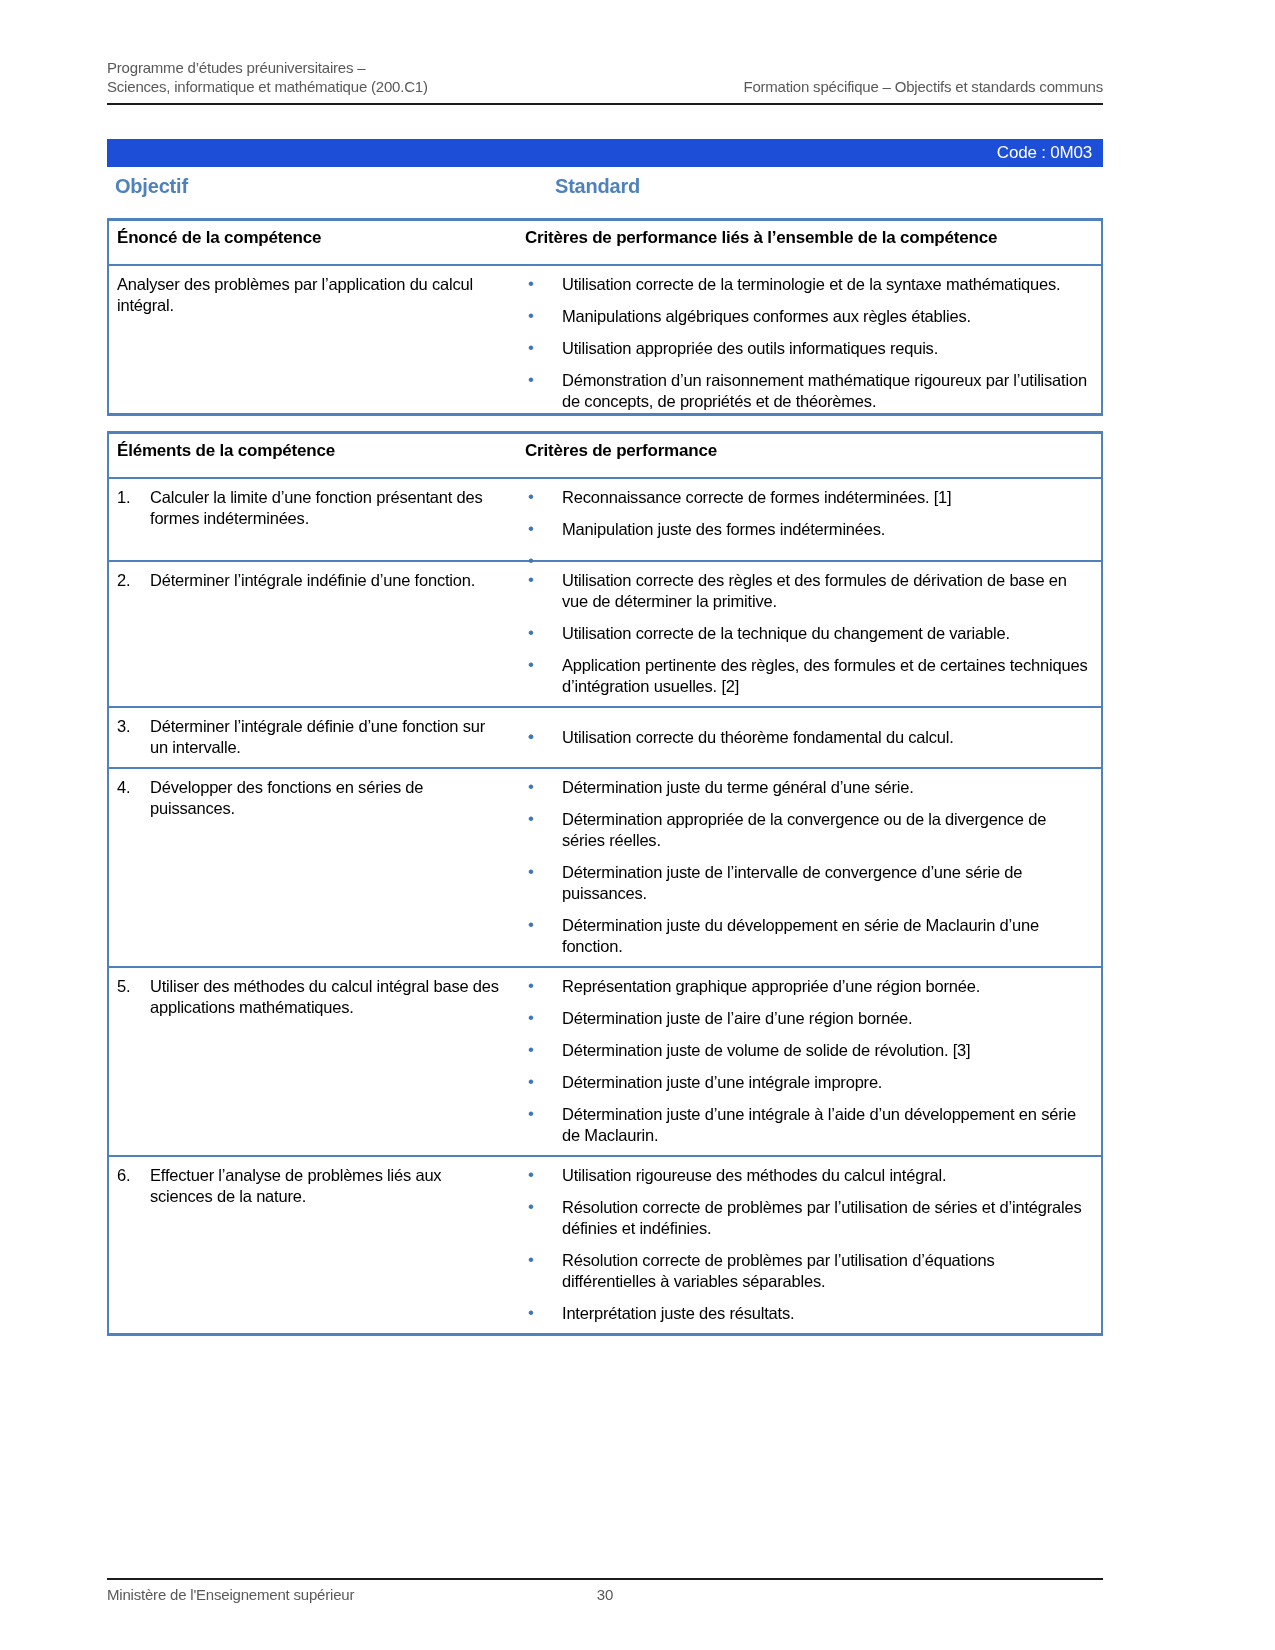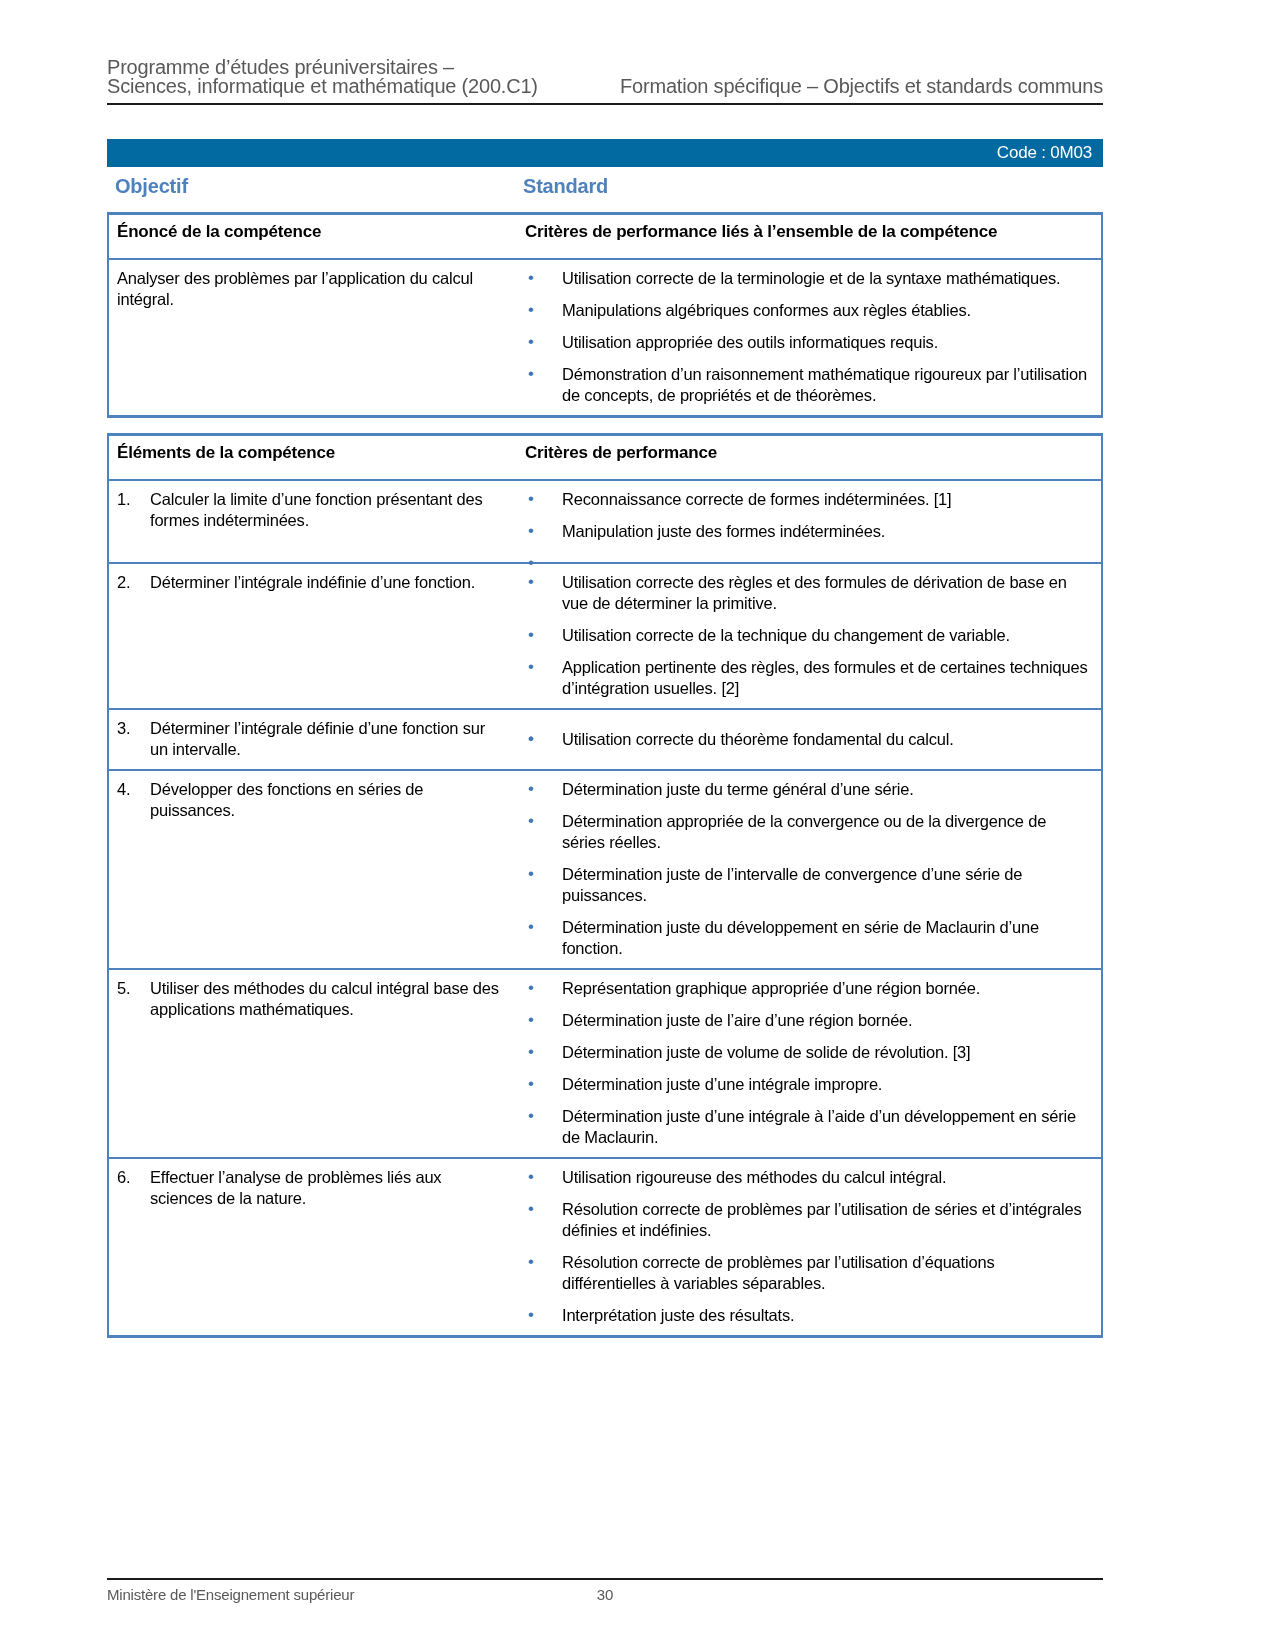--- a/index.html
+++ b/index.html
@@ -7,49 +7,49 @@
     width:1275px;height:1650px;position:relative;background:#ffffff;
     font-family:"Liberation Sans",sans-serif;color:#000;
     -webkit-font-smoothing:antialiased;
   }
   .content{position:absolute;left:107px;top:0;width:996px;}
 
   
   .page-header{
     display:flex;justify-content:space-between;align-items:flex-end;
     padding-top:58px;padding-bottom:7px;border-bottom:2px solid #1c1c1c;
-    font-size:20px;line-height:19px;color:#595959;letter-spacing:-0.2px;
+    font-size:15px;line-height:19px;color:#595959;letter-spacing:-0.2px;
   }
   .page-header .hdr-right{text-align:right;}
 
   
   .code-banner{
-    margin-top:34px;height:28px;line-height:28px;background:#0369a1;
+    margin-top:34px;height:28px;line-height:28px;background:#1d4ed8;
     color:#fff;text-align:right;padding-right:11px;font-size:17px;letter-spacing:-0.2px;
   }
 
   
-  .section-headings{display:flex;margin-top:8px;margin-bottom:14px;}
+  .section-headings{display:flex;margin-top:8px;margin-bottom:20px;gap:32px;}
   .section-headings .h-obj{width:416px;padding-left:8px;box-sizing:border-box;}
   .section-headings span{
     font-weight:bold;font-size:20px;color:#4F81BD;letter-spacing:-0.2px;
   }
 
   
   .comp-table{
     border:2px solid #4F81BD;border-top-width:3px;border-bottom-width:3px;
     font-size:16.5px;line-height:21px;letter-spacing:-0.2px;
   }
   .tbl-head{display:flex;border-bottom:2px solid #4F81BD;}
   .tbl-head .cell{font-weight:bold;font-size:17px;padding-top:6px;padding-bottom:16px;}
   .cell-left{width:416px;box-sizing:border-box;padding-left:8px;padding-right:22px;}
   .cell-right{flex:1;box-sizing:border-box;padding-right:10px;}
 
   .tbl-body{display:flex;}
-  .tbl-body .cell{padding-top:8px;padding-bottom:9px;}
+  .tbl-body .cell{padding-top:8px;padding-bottom:1px;}
 
   .row{display:flex;border-bottom:2px solid #4F81BD;}
   .row:last-child{border-bottom:none;}
   .row .cell{padding-top:8px;padding-bottom:9px;}
 
   .elem{display:flex;}
   .elem .num{width:33px;flex:0 0 33px;}
 
   ul.crit{list-style:none;margin:0;padding:0;}
   ul.crit li{position:relative;padding-left:37px;margin-bottom:11px;}

